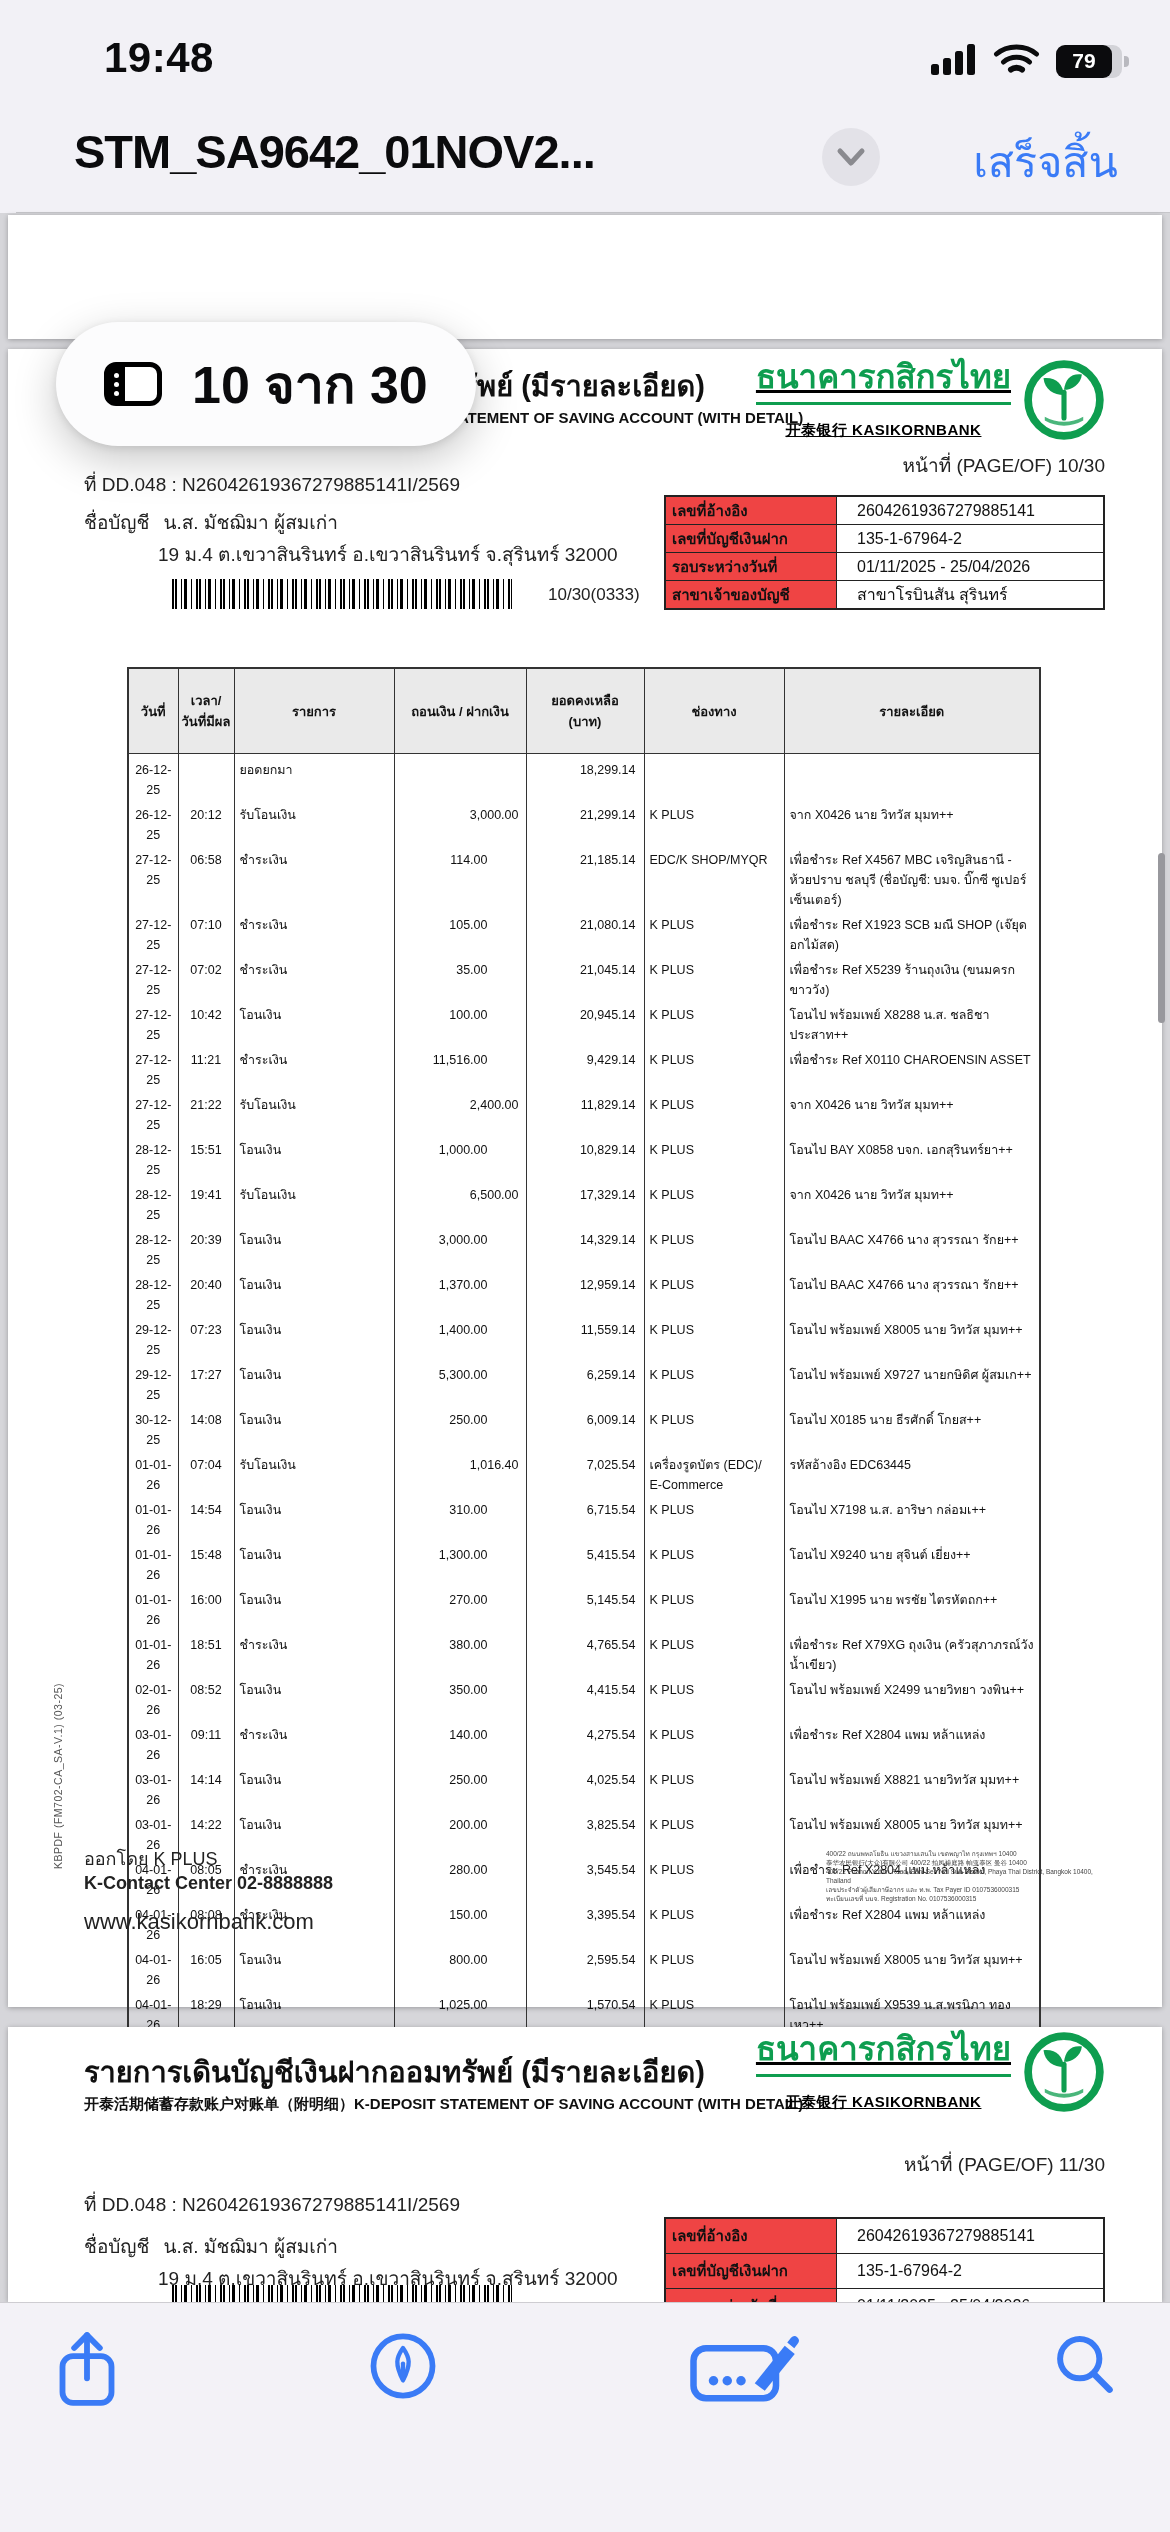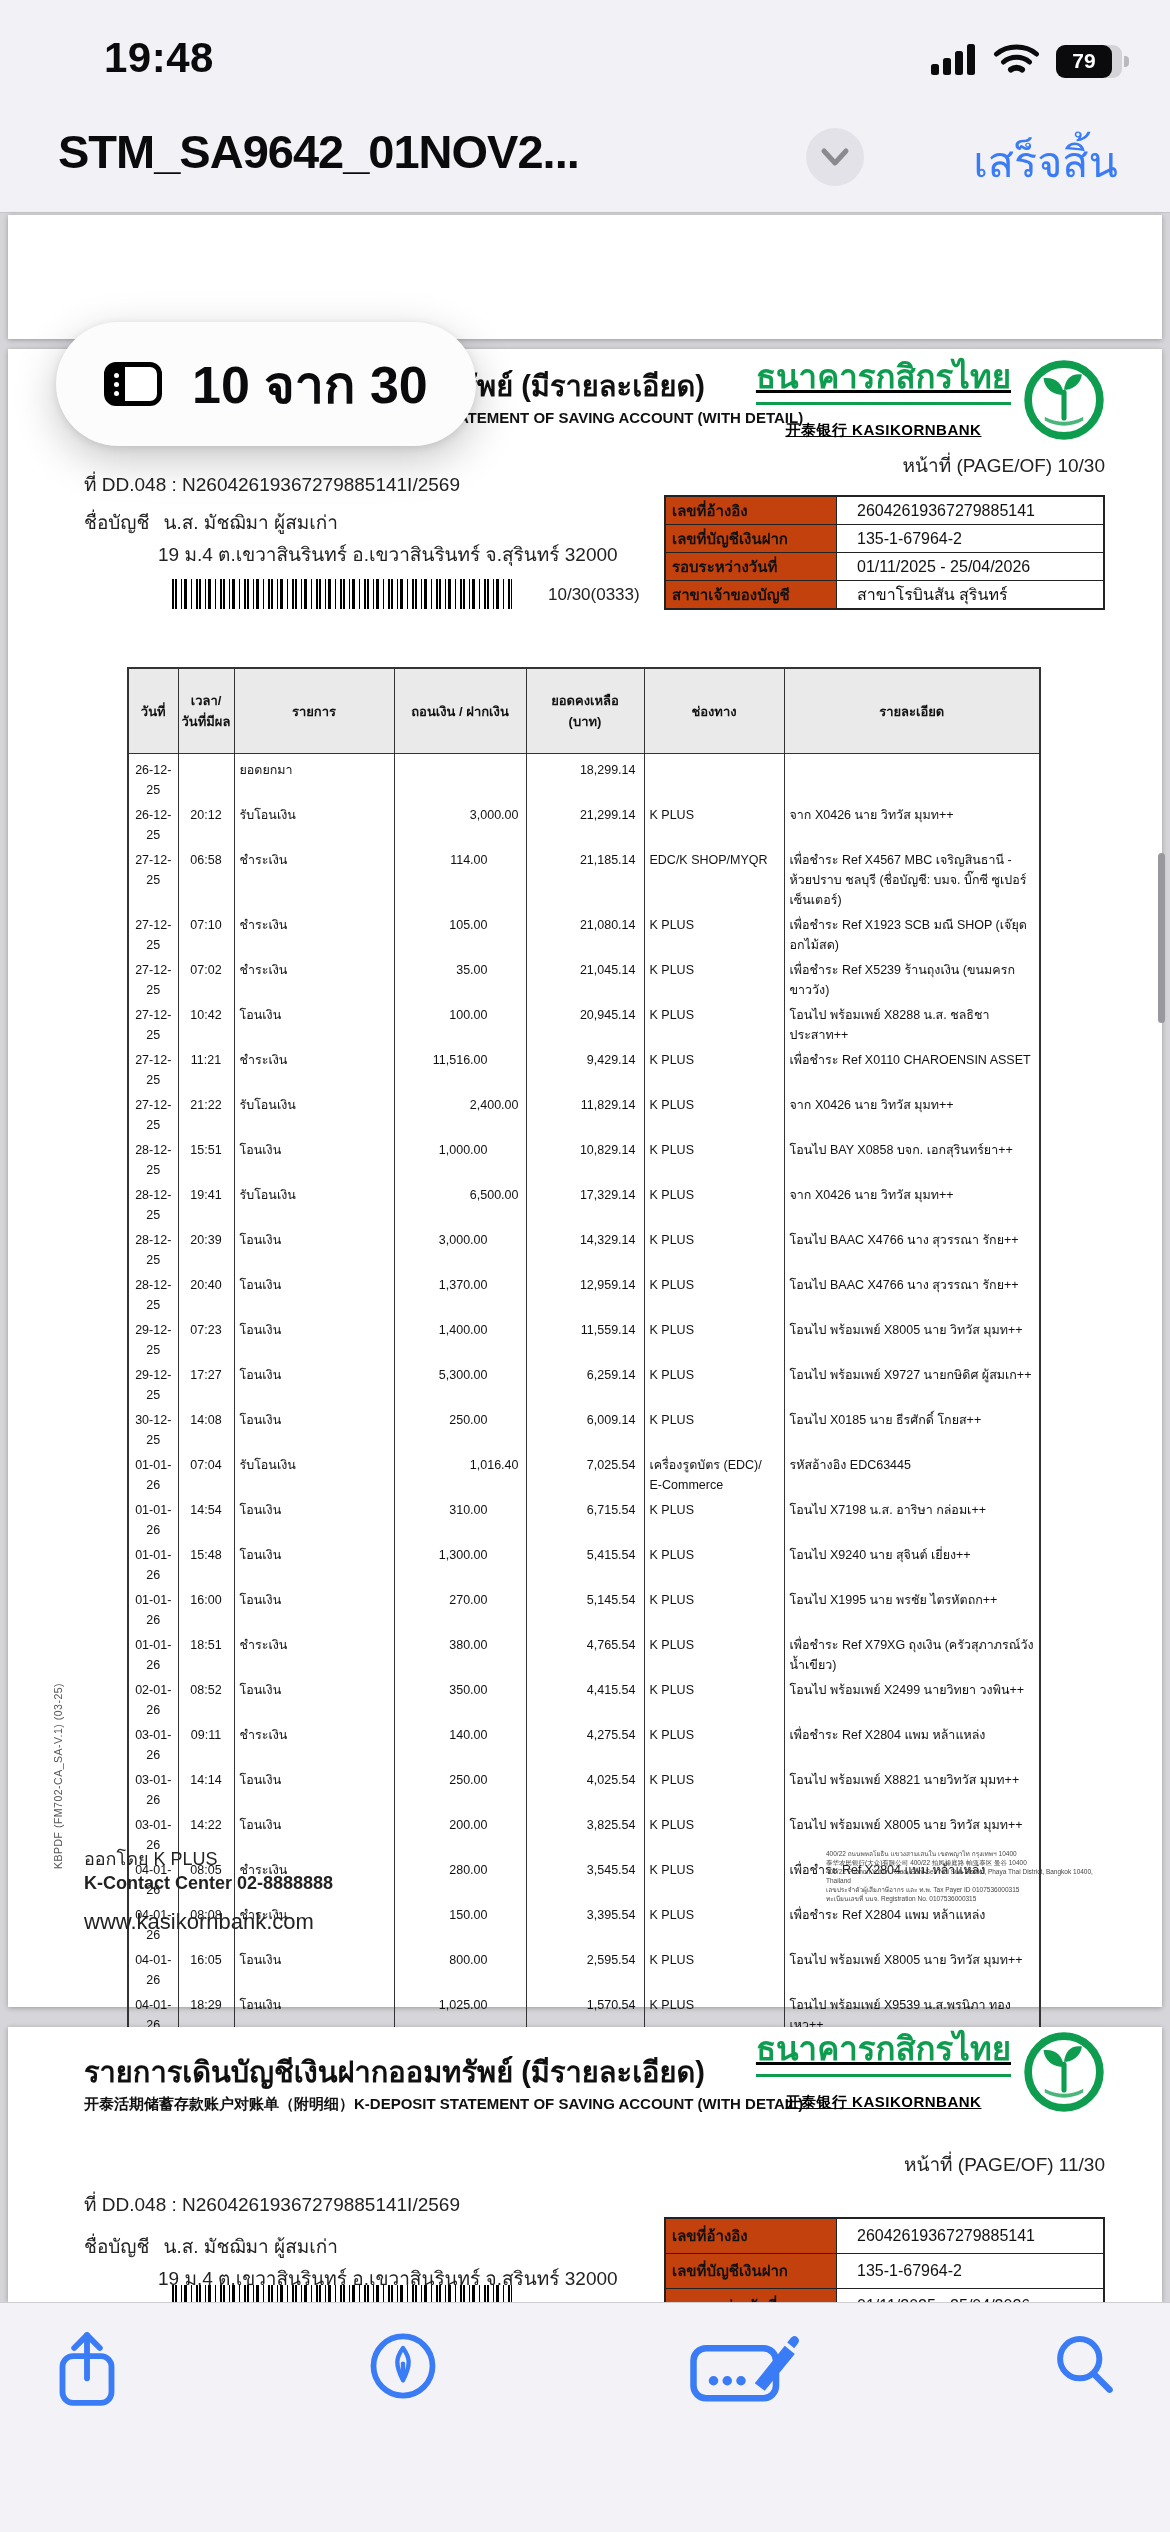--- a/index.html
+++ b/index.html
@@ -11,21 +11,21 @@
   .statusbar{position:absolute;top:0;left:0;right:0;height:110px;}
   .time{position:absolute;left:104px;top:34px;font-size:42px;font-weight:bold;color:#0b0b0d;letter-spacing:.5px;}
   .sticons{position:absolute;right:48px;top:42px;display:flex;align-items:center;gap:16px;}
   .batt{position:relative;width:66px;height:33px;border-radius:9px;background:#d3d3d8;overflow:visible;}
   .batt-fill{position:absolute;left:0;top:0;bottom:0;width:56px;background:#0b0b0d;border-radius:9px;}
   .batt-txt{position:absolute;left:0;top:0;width:56px;height:33px;display:flex;align-items:center;justify-content:center;
             color:#fff;font-size:21px;font-weight:bold;z-index:2;}
   .batt::after{content:"";position:absolute;right:-7px;top:11px;width:5px;height:11px;background:#b9b9bf;border-radius:0 4px 4px 0;}
 
   
-  .navbar{position:absolute;top:110px;left:0;right:0;height:102px;border-bottom:1px solid #c6c6ca;}
+  .navbar{position:absolute;top:110px;left:16px;right:0;height:102px;border-bottom:1px solid #c6c6ca;}
   .doc-name{position:absolute;left:58px;top:14px;font-size:47px;font-weight:bold;color:#0b0b0d;letter-spacing:-1px;
             max-width:740px;white-space:nowrap;overflow:hidden;}
   .chev-btn{position:absolute;left:806px;top:18px;width:58px;height:58px;border-radius:50%;background:#e3e2e8;
             display:flex;align-items:center;justify-content:center;}
   .done-btn{position:absolute;right:52px;top:18px;font-size:43px;color:#3a7bf6;font-weight:500;}
 
   
   .viewer{position:absolute;top:213px;left:0;right:0;height:2089px;background:#d6d6da;}
   .page{position:absolute;left:8px;width:1154px;background:#fff;box-shadow:0 1px 5px rgba(0,0,0,.28);}
   #page9b{top:2px;height:124px;}
@@ -63,21 +63,21 @@
   #page10 .accname{top:158px;} #page11 .accname{top:204px;}
   .accaddr{left:150px;font-size:19px;color:#222;}
   #page10 .accaddr{top:190px;} #page11 .accaddr{top:236px;}
   .acclabel{margin-right:14px;}
 
   .infotable{position:absolute;right:57px;width:437px;border:2px solid #222;background:#fff;}
   #page10 .infotable{top:146px;} #page11 .infotable{top:190px;}
   .irow{display:flex;border-bottom:1.5px solid #222;height:27px;align-items:stretch;}
   #page11 .irow{height:34px;}
   .irow:last-child{border-bottom:none;}
-  .ilabel{width:158px;flex:none;background:#c2410c;border-right:1.5px solid #222;font-weight:bold;
+  .ilabel{width:158px;flex:none;background:#ef4444;border-right:1.5px solid #222;font-weight:bold;
           padding:0 6px;display:flex;align-items:center;font-size:15px;color:#111;}
   .ival{padding:0 20px;display:flex;align-items:center;font-size:16px;color:#111;}
 
   .barcode{position:absolute;left:164px;width:340px;height:30px;
     background:repeating-linear-gradient(90deg,#000 0 2px,#fff 2px 3px,#000 3px 5px,#fff 5px 9px,#000 9px 10px,#fff 10px 12px,#000 12px 15px,#fff 15px 19px,#000 19px 20px,#fff 20px 24px);}
   #page10 .barcode{top:230px;} #page11 .barcode{top:258px;}
   .bclabel{position:absolute;left:540px;top:236px;font-size:17px;color:#222;}
 
   
   .txnwrap{position:absolute;left:119px;top:318px;width:856px;}

